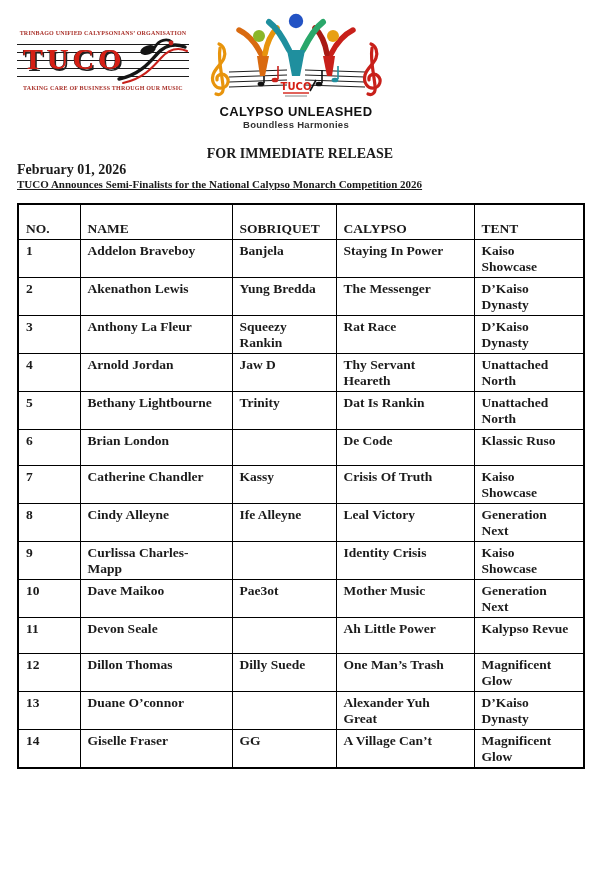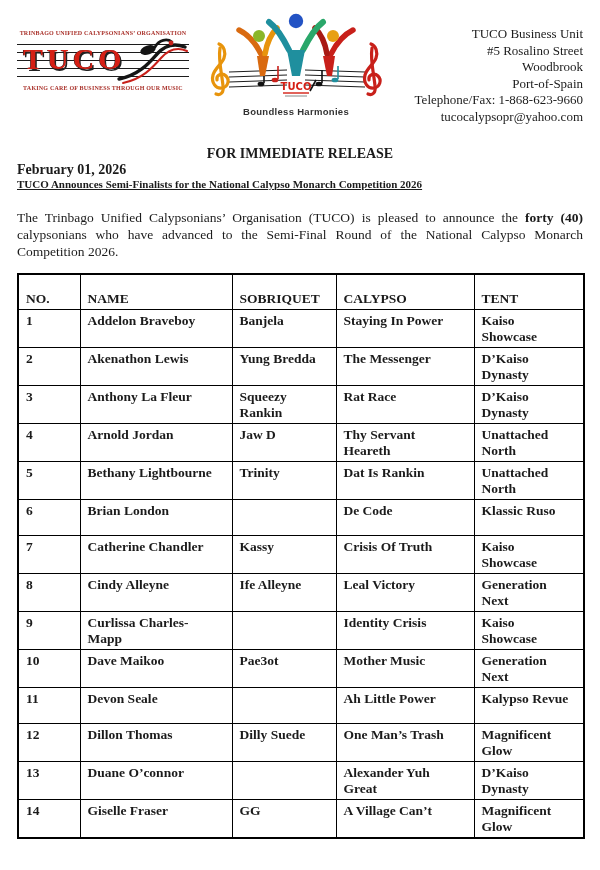--- a/index.html
+++ b/index.html
@@ -150,39 +150,31 @@
           <circle cx="93" cy="11" r="7.2" fill="#2353c4"></circle>
         </g>
 
         <g>
           <text x="93" y="80" text-anchor="middle" font-family="DejaVu Sans, sans-serif" font-size="10" font-weight="bold" fill="#d51f14">TUCO</text>
           <line x1="80" y1="83" x2="106" y2="83" stroke="#d51f14" stroke-width="1.4"></line>
           <line x1="82" y1="86" x2="104" y2="86" stroke="#888" stroke-width="1"></line>
           <path d="M107,81 L113,70" stroke="#111" stroke-width="1.6"></path>
         </g>
       </svg>
+      <div class="event-title">CALYPSO UNLEASHED</div>
       <div class="event-subtitle">Boundless Harmonies</div>
     </div>
 
-    <div class="contact">
-      <div>TUCO Business Unit</div>
-      <div>#5 Rosalino Street</div>
-      <div>Woodbrook</div>
-      <div>Port-of-Spain</div>
-      <div>Telephone/Fax: 1-868-623-9660</div>
-      <div>tucocalypsopr@yahoo.com</div>
-    </div>
   </header>
 
   <div class="release-label">FOR IMMEDIATE RELEASE</div>
   <div class="release-date">February 01, 2026</div>
 
   <div class="headline">TUCO Announces Semi-Finalists for the National Calypso Monarch Competition 2026</div>
 
-  <p class="body-par"><span>The Trinbago Unified Calypsonians’ Organisation (TUCO) is pleased to announce the </span><b>forty (40)</b><span> calypsonians who have advanced to the Semi-Final Round of the National Calypso Monarch Competition 2026.</span></p>
 
 
   <table class="semis">
     <colgroup>
       <col class="c-no">
         <col class="c-name">
         <col class="c-sobriquet">
         <col class="c-calypso">
         <col class="c-tent">
     </colgroup>

